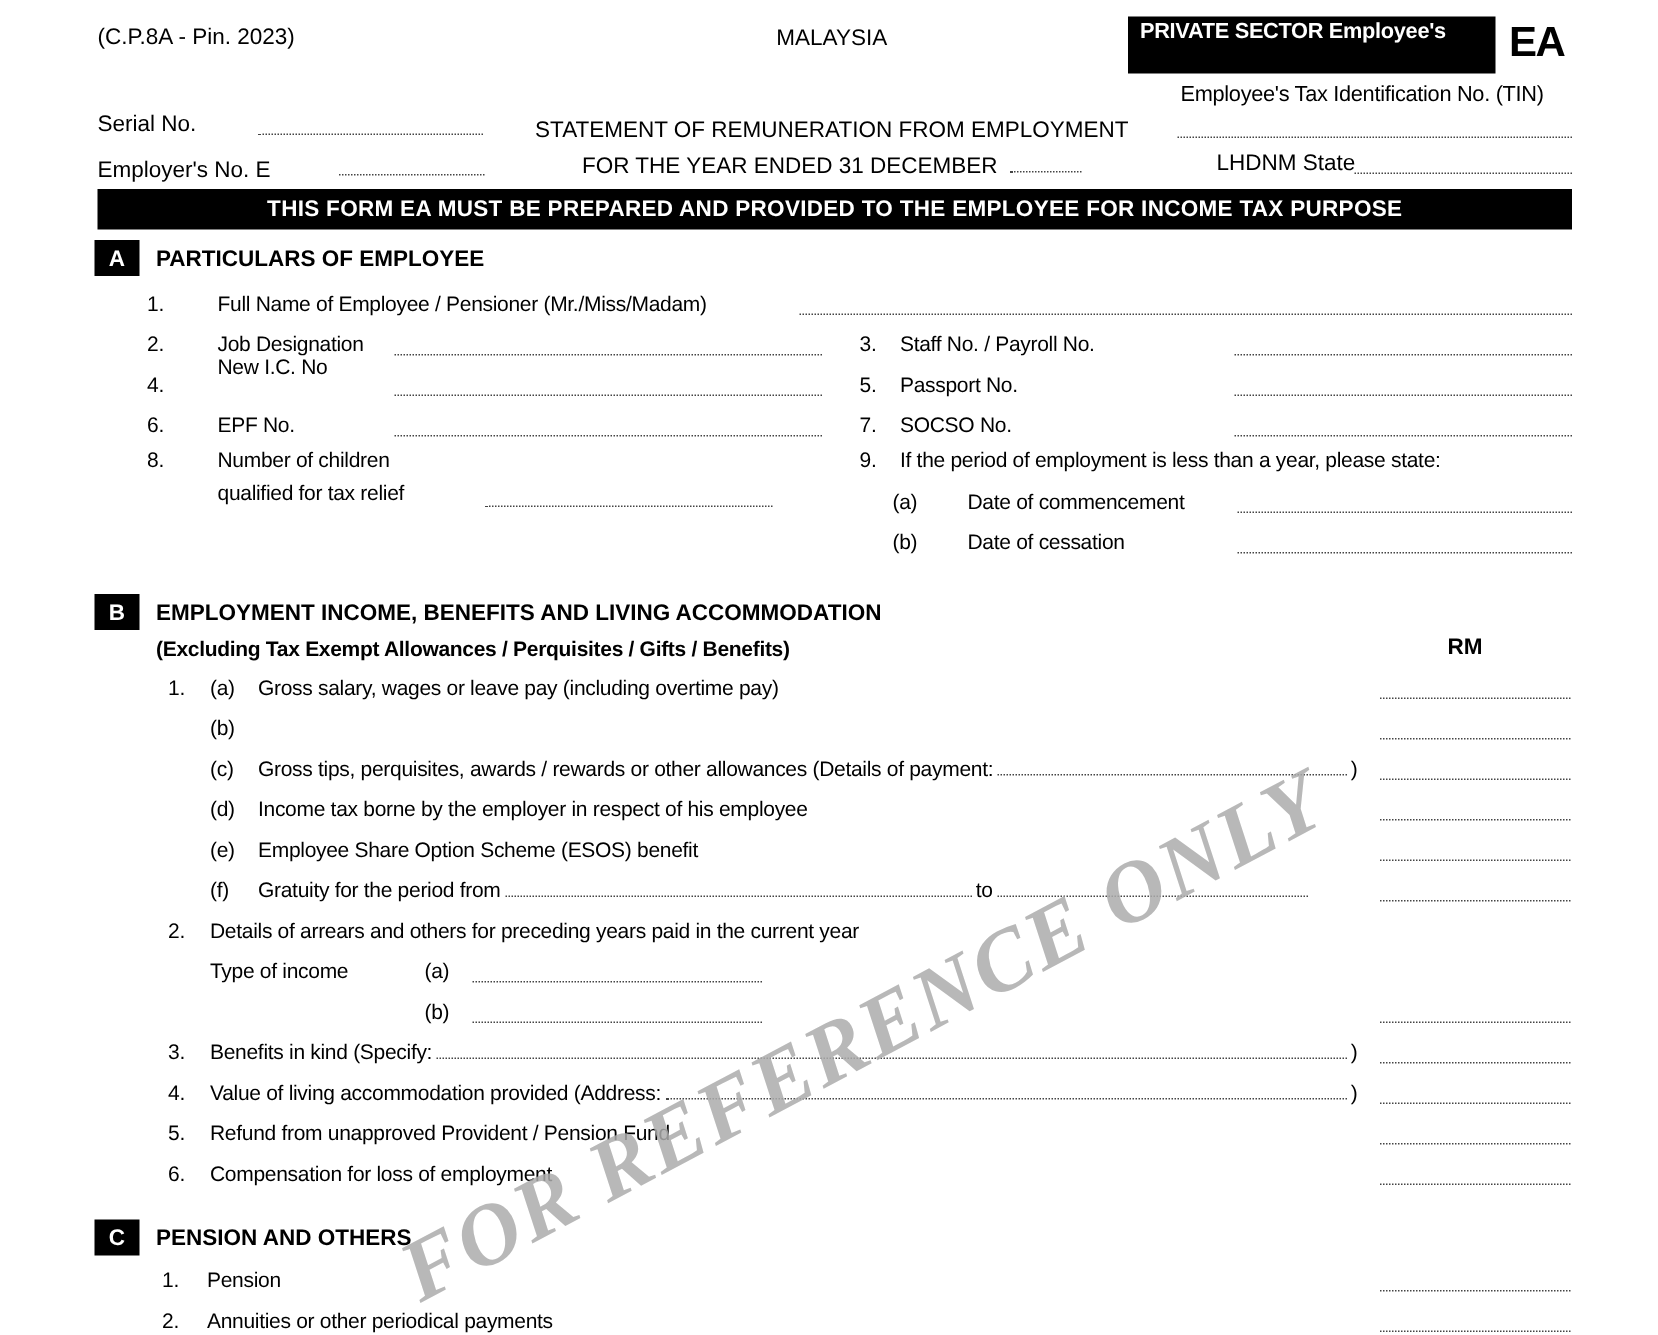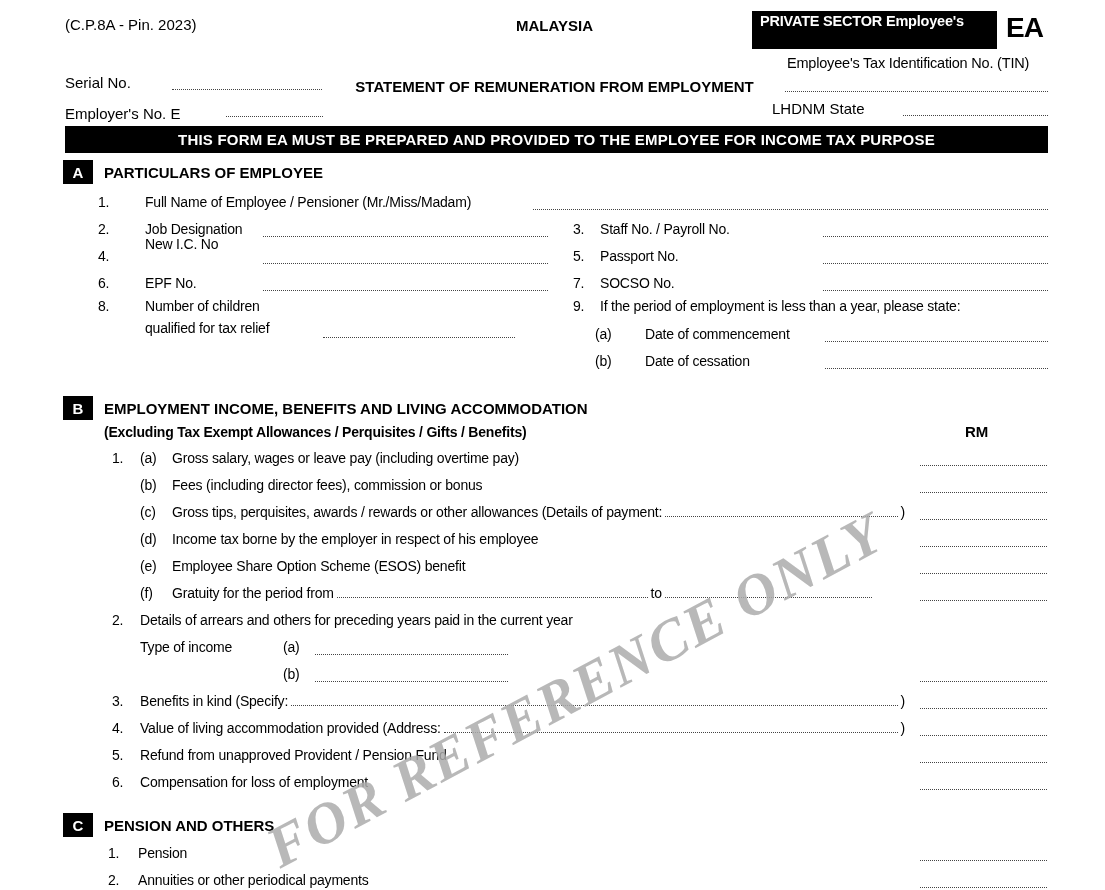--- a/index.html
+++ b/index.html
@@ -10,21 +10,21 @@
   .b{font-weight:bold;}
   .d{position:absolute;border-bottom:1.6px dotted #444;height:15px;}
   .fx{position:absolute;display:flex;align-items:baseline;font-size:14px;letter-spacing:-0.2px;line-height:17px;white-space:nowrap;}
   .fill{flex:1;border-bottom:1.6px dotted #444;height:2px;margin:0 3px;}
   .badge{position:absolute;width:30px;height:24px;background:#000;color:#fff;font-weight:bold;
          font-size:15px;display:flex;align-items:center;justify-content:center;}
   .banner{position:absolute;left:65px;top:126px;width:983px;height:27px;background:#000;color:#fff;
           font-weight:bold;font-size:15px;display:flex;align-items:center;justify-content:center;letter-spacing:0.2px;}
   .psbox{position:absolute;left:752px;top:11px;width:245px;height:38px;background:#000;color:#fff;
          font-weight:bold;font-size:14.5px;line-height:17px;padding:2px 0 0 8px;box-sizing:border-box;letter-spacing:-0.2px;}
-  .center-col{position:absolute;left:302px;width:505px;text-align:center;font-weight:bold;}
+  .center-col{position:absolute;left:302px;width:505px;text-align:center;}
   .yearline{position:absolute;left:302px;width:505px;display:flex;justify-content:center;align-items:baseline;font-size:15px;}
   .yeardots{width:48px;border-bottom:1.6px dotted #444;height:2px;margin-left:8px;}
   .wm{position:absolute;left:575px;top:690px;transform:translate(-50%,-50%) rotate(-28deg);
       font-family:"Liberation Serif",serif;font-style:italic;font-weight:bold;font-size:58px;
       color:rgba(171,171,171,0.85);letter-spacing:2px;white-space:nowrap;z-index:5;}
   .ea{position:absolute;left:1006px;top:12px;font-size:28px;font-weight:bold;letter-spacing:-1px;}
   .title{position:absolute;left:302px;width:505px;top:35px;text-align:center;font-size:22px;font-weight:bold;letter-spacing:1.5px;}
 </style>
 </head>
 <body>
@@ -41,21 +41,25 @@
 
   <div class="t" style="left:787px;top:55px;font-size:14.5px">Employee's Tax Identification No. (TIN)</div>
   <div class="d" style="left:785px;top:76px;width:263px"></div>
 
   <div class="t h" style="left:65px;top:74px">Serial No.</div>
   <div class="d" style="left:172px;top:74px;width:150px"></div>
   <div class="center-col t h" style="top:78px;white-space:normal">STATEMENT OF REMUNERATION FROM EMPLOYMENT</div>
 
   <div class="t h" style="left:65px;top:105px">Employer's No. E</div>
   <div class="d" style="left:226px;top:101px;width:97px"></div>
-  <div class="t h" style="left:772px;top:100px">LHDNM State</div>
+  <div class="yearline" style="top:102px">
+    <span>FOR THE YEAR ENDED 31 DECEMBER</span>
+    <span class="yeardots"></span>
+  </div>
+  <div class="t h" style="left:811px;top:100px">LHDNM State</div>
   <div class="d" style="left:903px;top:100px;width:145px"></div>
 
   <div class="banner">THIS FORM EA MUST BE PREPARED AND PROVIDED TO THE EMPLOYEE FOR INCOME TAX PURPOSE</div>
 
   <div class="badge" style="left:63px;top:160px">A</div>
   <div class="t h b" style="left:104px;top:164px">PARTICULARS OF EMPLOYEE</div>
 
   <div class="t" style="left:98px;top:194px">1.</div>
   <div class="t" style="left:145px;top:194px">Full Name of Employee / Pensioner (Mr./Miss/Madam)</div>
   <div class="d" style="left:533px;top:194px;width:515px"></div>
@@ -99,21 +103,20 @@
   <div class="t h b" style="left:104px;top:400px">EMPLOYMENT INCOME, BENEFITS AND LIVING ACCOMMODATION</div>
   <div class="t b" style="left:104px;top:424px">(Excluding Tax Exempt Allowances / Perquisites / Gifts / Benefits)</div>
   <div class="t h b" style="left:965px;top:423px">RM</div>
 
   <div class="t" style="left:112px;top:450px">1.</div>
   <div class="t" style="left:140px;top:450px">(a)</div>
   <div class="t" style="left:172px;top:450px">Gross salary, wages or leave pay (including overtime pay)</div>
   <div class="d" style="left:920px;top:450px;width:127px"></div>
 
   <div class="t" style="left:140px;top:477px">(b)</div>
-  <div class="t" style="left:172px;top:477px">Fees (including director fees), commission or bonus</div>
   <div class="d" style="left:920px;top:477px;width:127px"></div>
 
   <div class="t" style="left:140px;top:504px">(c)</div>
   <div class="fx" style="left:172px;top:504px;width:733px">
     <span>Gross tips, perquisites, awards / rewards or other allowances (Details of payment:</span>
     <span class="fill"></span>
     <span>)</span>
   </div>
   <div class="d" style="left:920px;top:504px;width:127px"></div>
 

